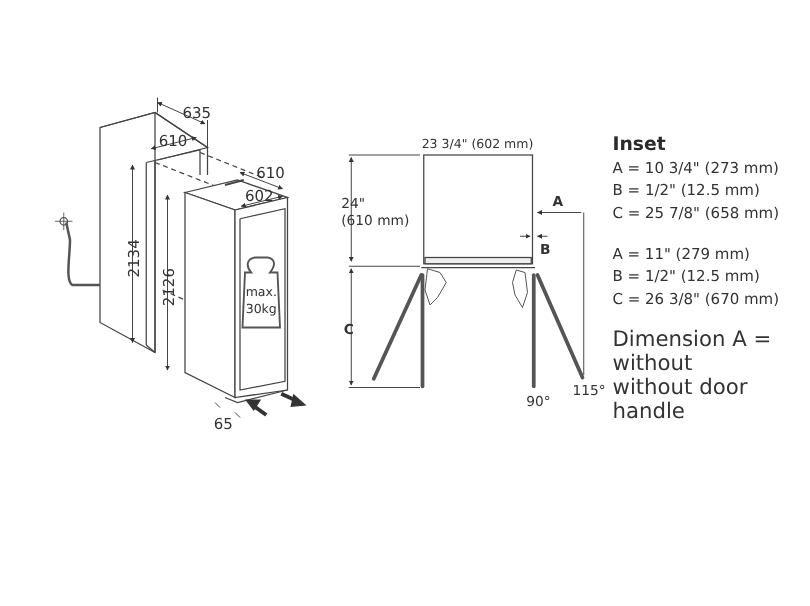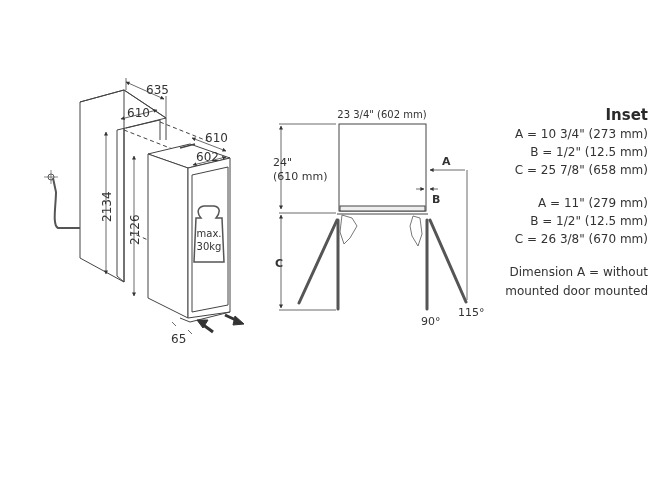--- a/index.html
+++ b/index.html
@@ -1,23 +1,23 @@
 <!DOCTYPE html>
 <html><head>
 <meta charset="utf-8">
 <style>
   html, body { margin:0; padding:0; background:#ffffff; }
   body { width:648px; height:485px; position:relative; overflow:hidden; font-family:"DejaVu Sans", sans-serif; color:#333; }
   #diagram { position:absolute; left:0; top:0; width:648px; height:485px; }
   svg text { font-family:"DejaVu Sans", sans-serif; fill:#333; }
-  .specs { position:absolute; left:490px; top:106px; width:158px; color:#333;text-align:right; }
+  .specs { position:absolute; left:490px; top:106px; width:158px; color:#333; }
   .specs h3 { margin:0; font-size:15px; font-weight:bold; line-height:19px; color:#2a2a2a; }
   .specs .line { font-size:12px; line-height:18px; white-space:nowrap; }
   .specs .gap { height:15px; }
-  .specs .note { font-size:12px; line-height:19px; }
+  .specs .note { font-size:17px; line-height:19px; }
 </style>
 </head>
 <body>
 
 <svg id="diagram" width="648" height="485" viewBox="0 0 648 485" xmlns="http://www.w3.org/2000/svg">
   <defs>
     <marker id="arr" viewBox="0 0 10 10" refX="9" refY="5" markerWidth="5" markerHeight="5" orient="auto-start-reverse">
       <path d="M0,0 L10,5 L0,10 z" fill="#333"></path>
     </marker>
   </defs>
@@ -135,14 +135,14 @@
   <h3>Inset</h3>
   <div class="line">A = 10 3/4" (273 mm)</div>
   <div class="line">B = 1/2" (12.5 mm)</div>
   <div class="line">C = 25 7/8" (658 mm)</div>
   <div class="gap"></div>
   <div class="line">A = 11" (279 mm)</div>
   <div class="line">B = 1/2" (12.5 mm)</div>
   <div class="line">C = 26 3/8" (670 mm)</div>
   <div class="gap"></div>
   <div class="note">Dimension A = without</div>
-  <div class="note">mounted door mounted</div>
+  <div class="note">without door handle</div>
 </div>
 
 </body></html>

